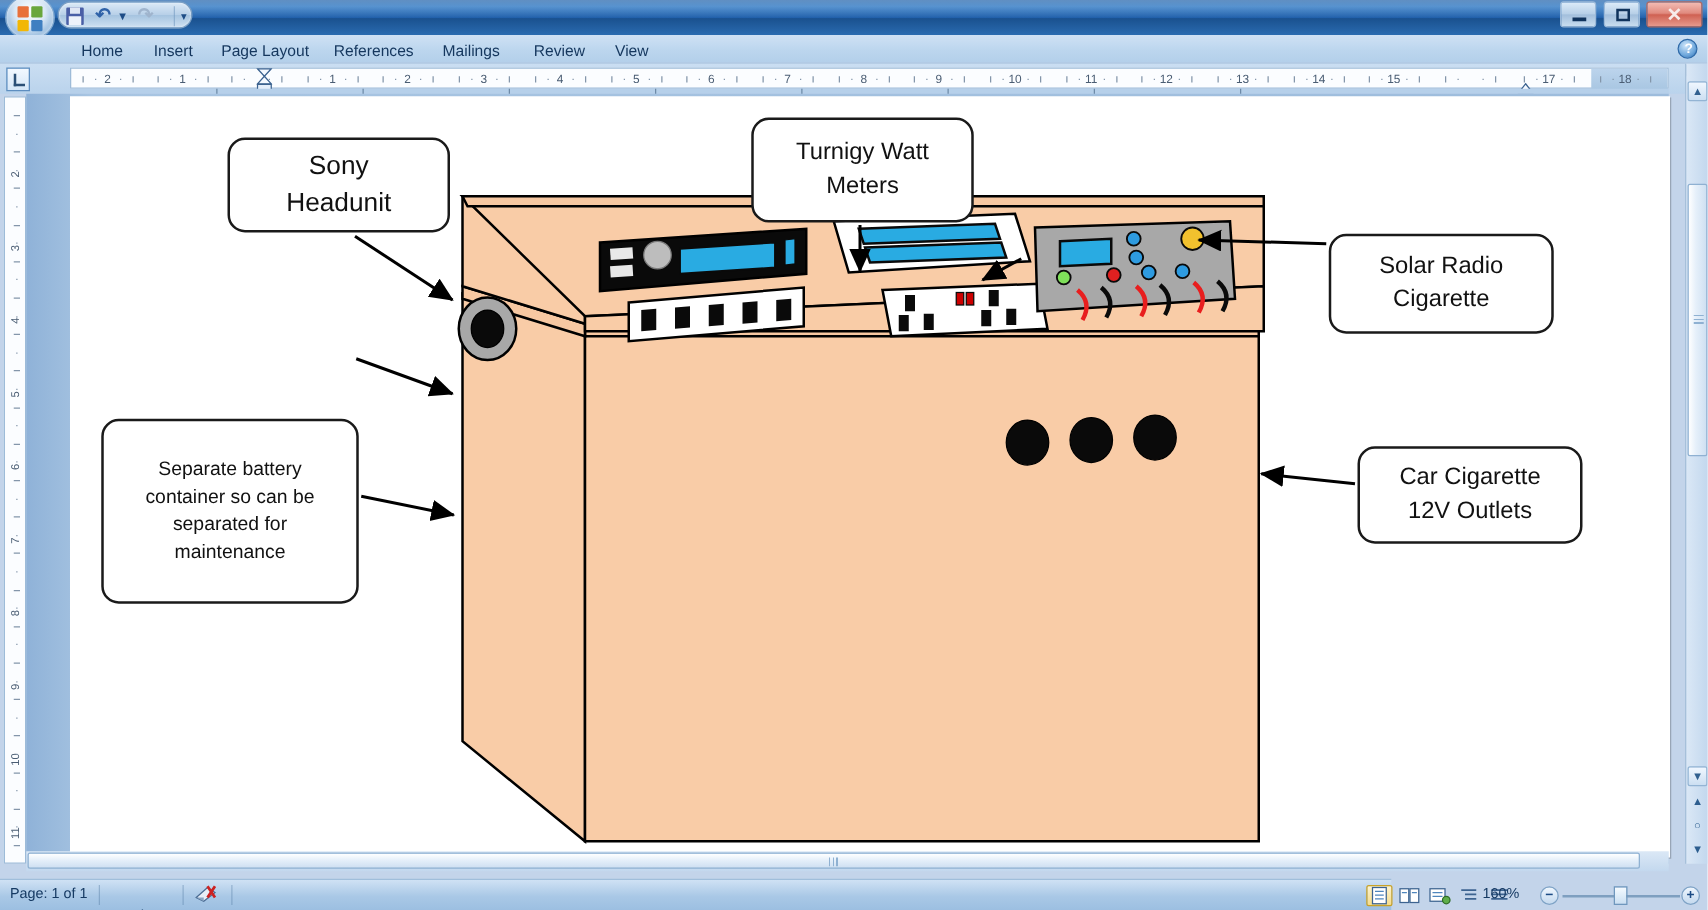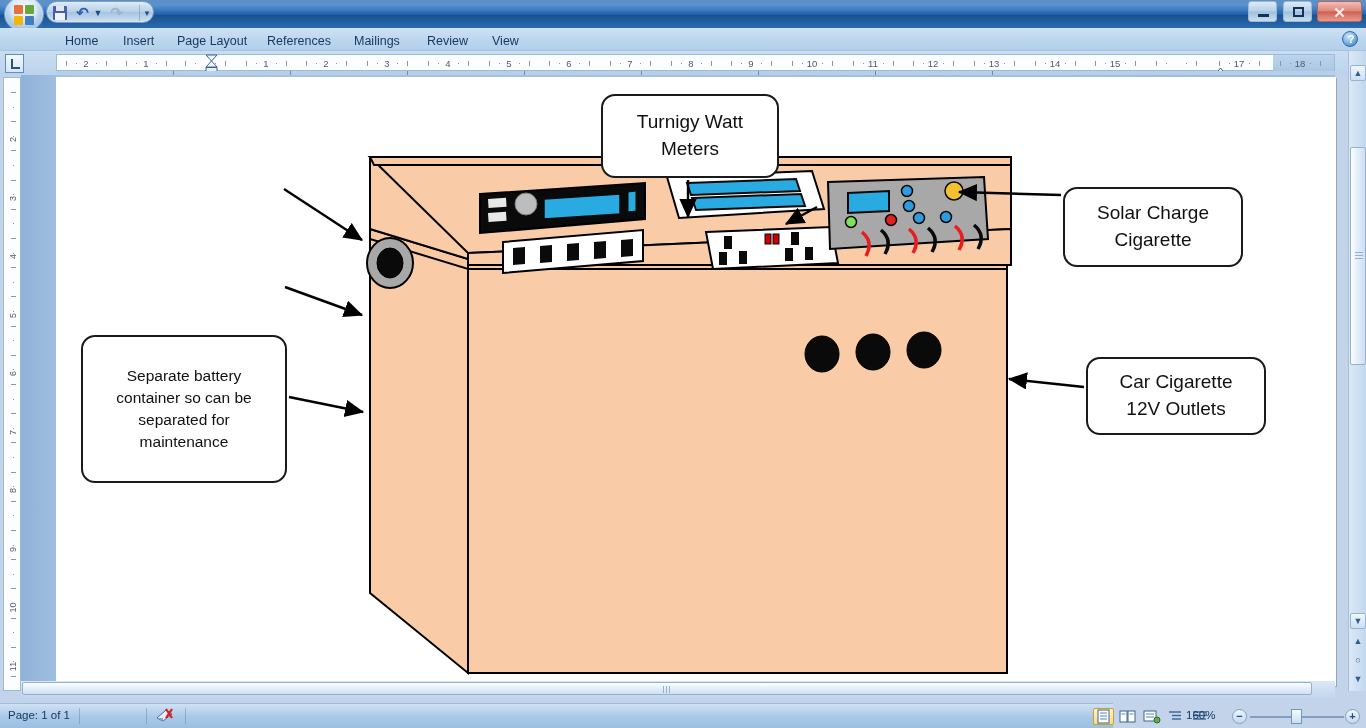--- a/index.html
+++ b/index.html
@@ -529,37 +529,41 @@
         </defs>
         <line x1="228" y1="112" x2="306" y2="163" stroke="#000" stroke-width="2.4" marker-end="url(#ah)"></line>
         <line x1="229" y1="210" x2="306" y2="238" stroke="#000" stroke-width="2.4" marker-end="url(#ah)"></line>
         <line x1="233" y1="320" x2="307" y2="335" stroke="#000" stroke-width="2.4" marker-end="url(#ah)"></line>
         <line x1="632" y1="103" x2="632" y2="140" stroke="#000" stroke-width="2.4" marker-end="url(#ah)"></line>
         <line x1="761" y1="130" x2="730" y2="147" stroke="#000" stroke-width="2.4" marker-end="url(#ah)"></line>
         <line x1="1005" y1="118" x2="903" y2="115" stroke="#000" stroke-width="2.4" marker-end="url(#ah)"></line>
         <line x1="1028" y1="310" x2="953" y2="302" stroke="#000" stroke-width="2.4" marker-end="url(#ah)"></line>
       </svg>
 
+      <div class="callout" style="left:126px;top:33px;width:178px;height:76px;font-size:21px;">
+        <span class="ln">Sony</span>
+        <span class="ln">Headunit</span>
+      </div>
 
 
       <div class="callout" style="left:545px;top:17px;width:178px;height:84px;font-size:19px;">
         <span class="ln">Turnigy Watt</span>
         <span class="ln">Meters</span>
       </div>
 
       <div class="callout" style="left:25px;top:258px;width:206px;height:148px;font-size:15.5px;">
         <span class="ln">Separate battery</span>
         <span class="ln">container so can be</span>
         <span class="ln">separated for</span>
         <span class="ln">maintenance</span>
       </div>
 
 
       <div class="callout" style="left:1007px;top:110px;width:180px;height:80px;font-size:19px;">
-        <span class="ln">Solar Charge</span>
+        <span class="ln">Solar Radio</span>
         <span class="ln">Cigarette</span>
       </div>
 
       <div class="callout" style="left:1030px;top:280px;width:180px;height:78px;font-size:19px;">
         <span class="ln">Car Cigarette</span>
         <span class="ln">12V Outlets</span>
       </div>
 
     </div>
   </div>

